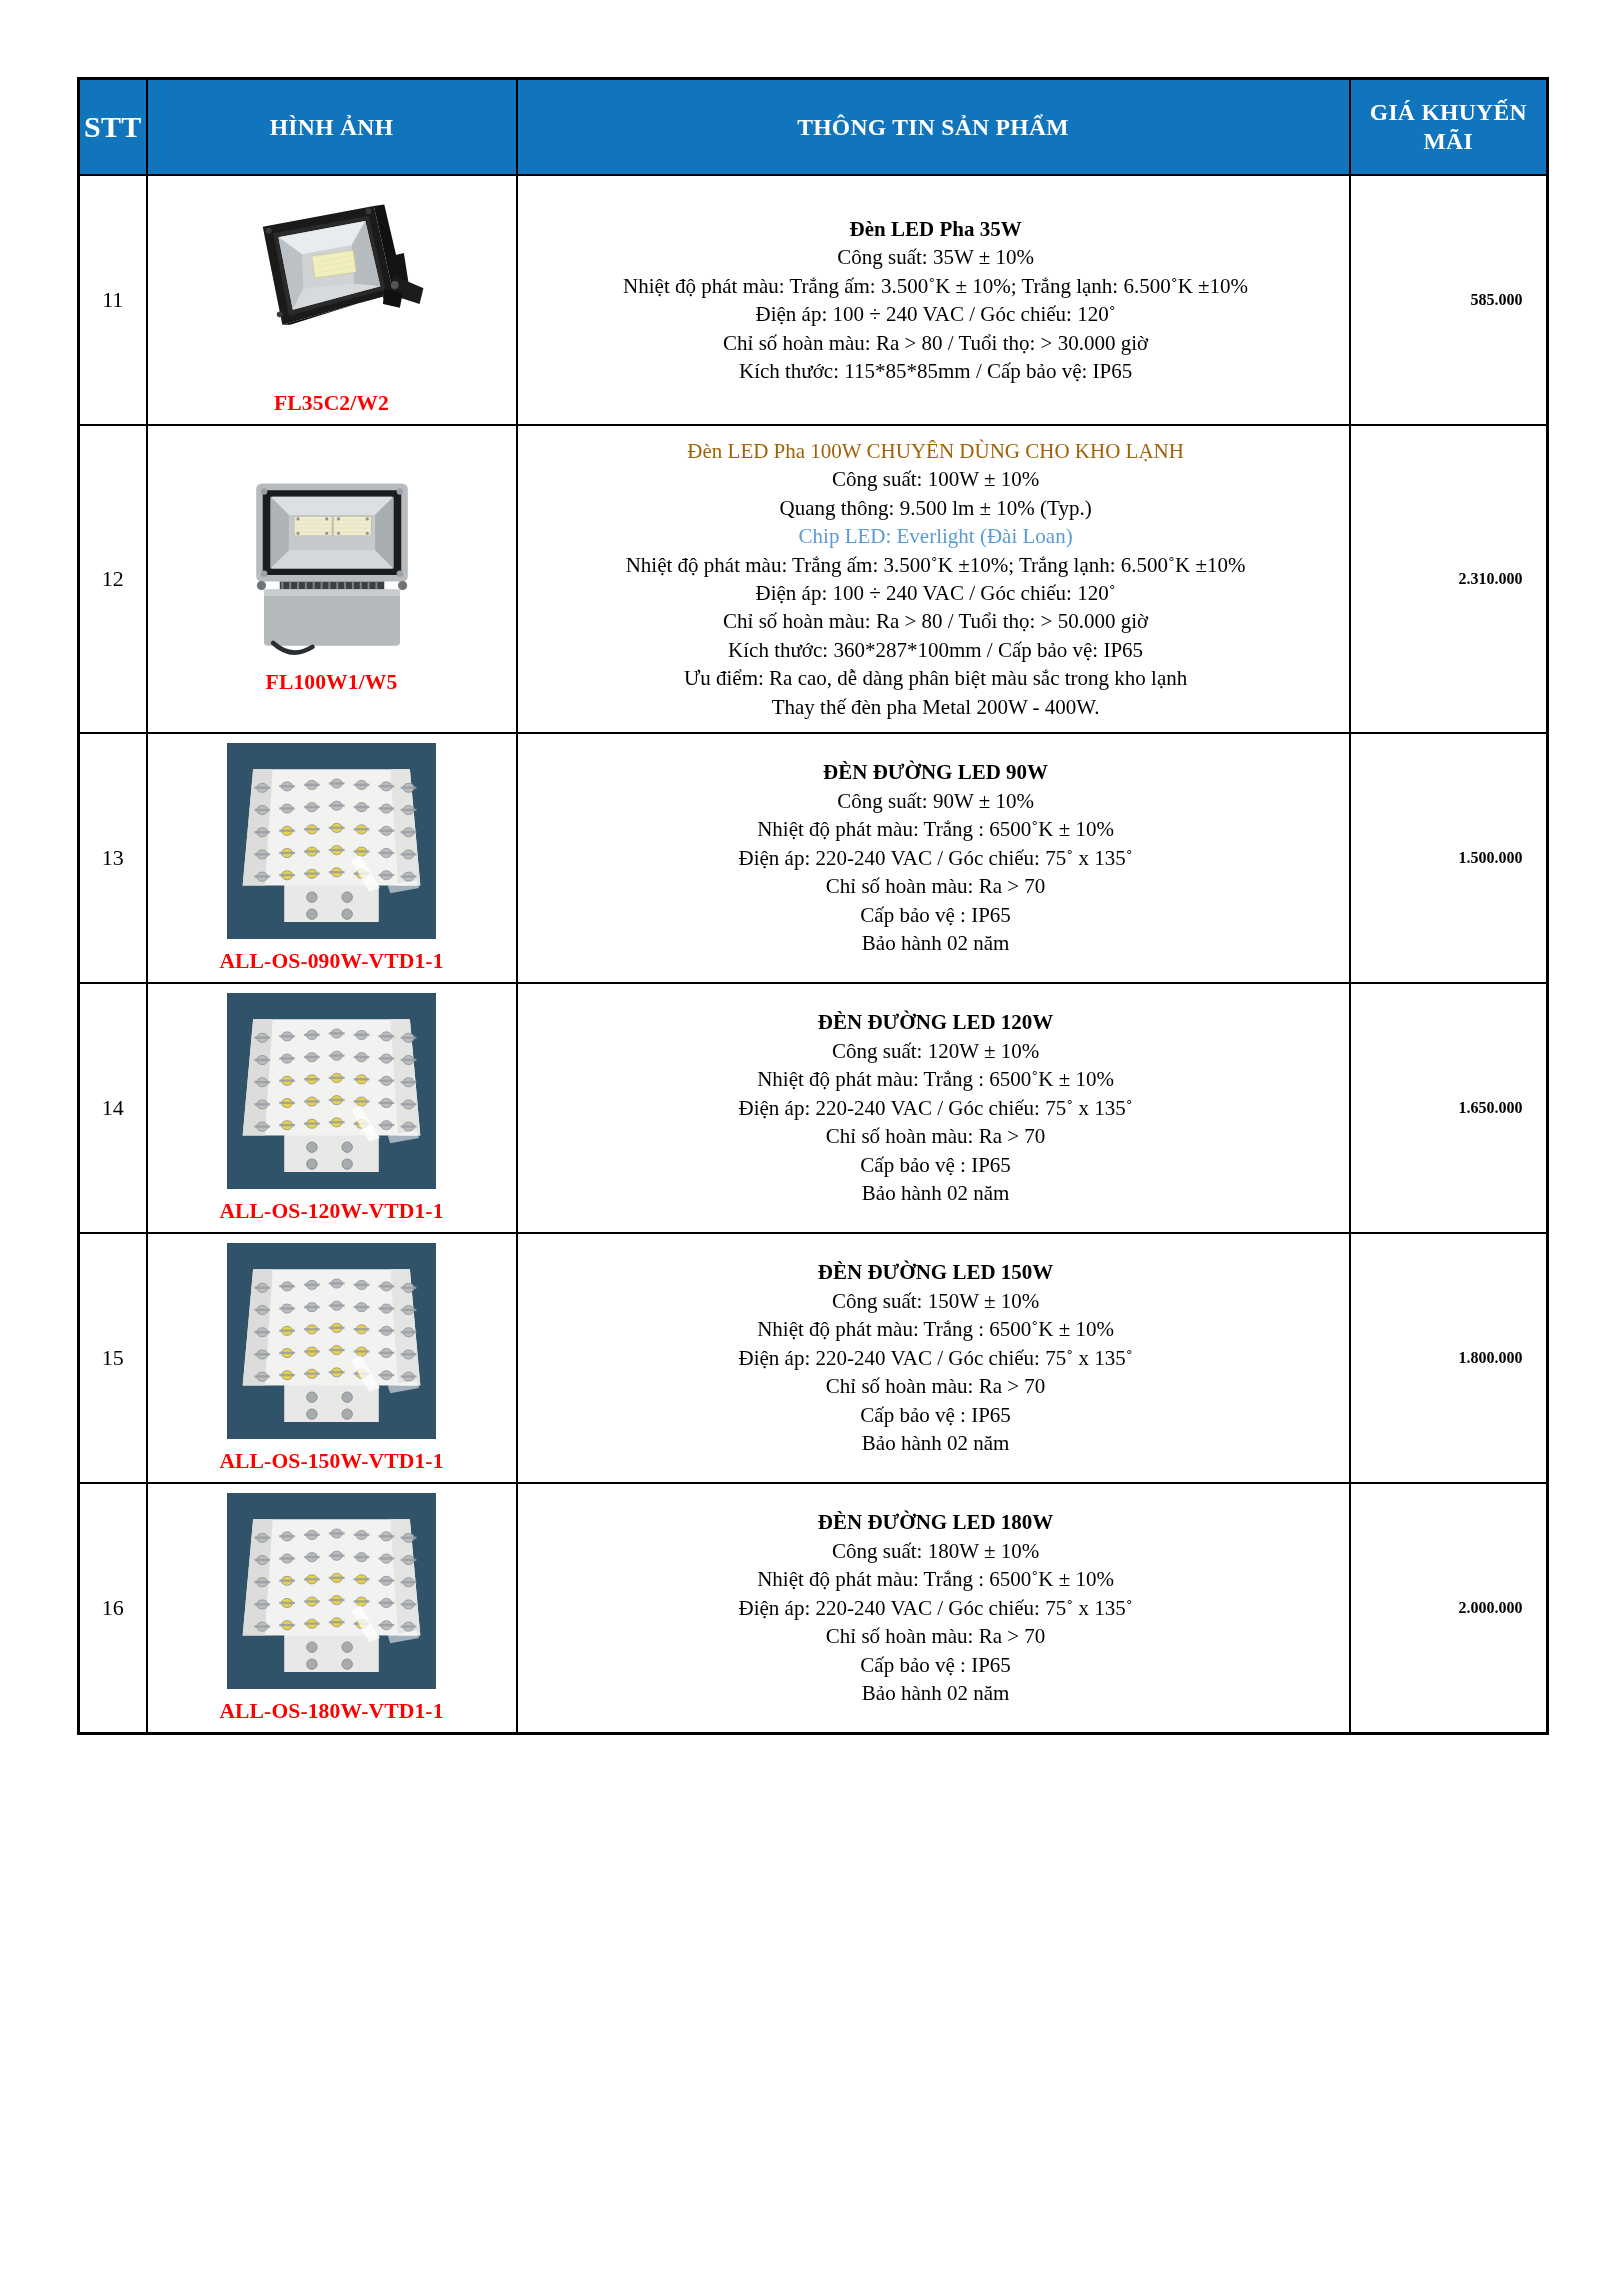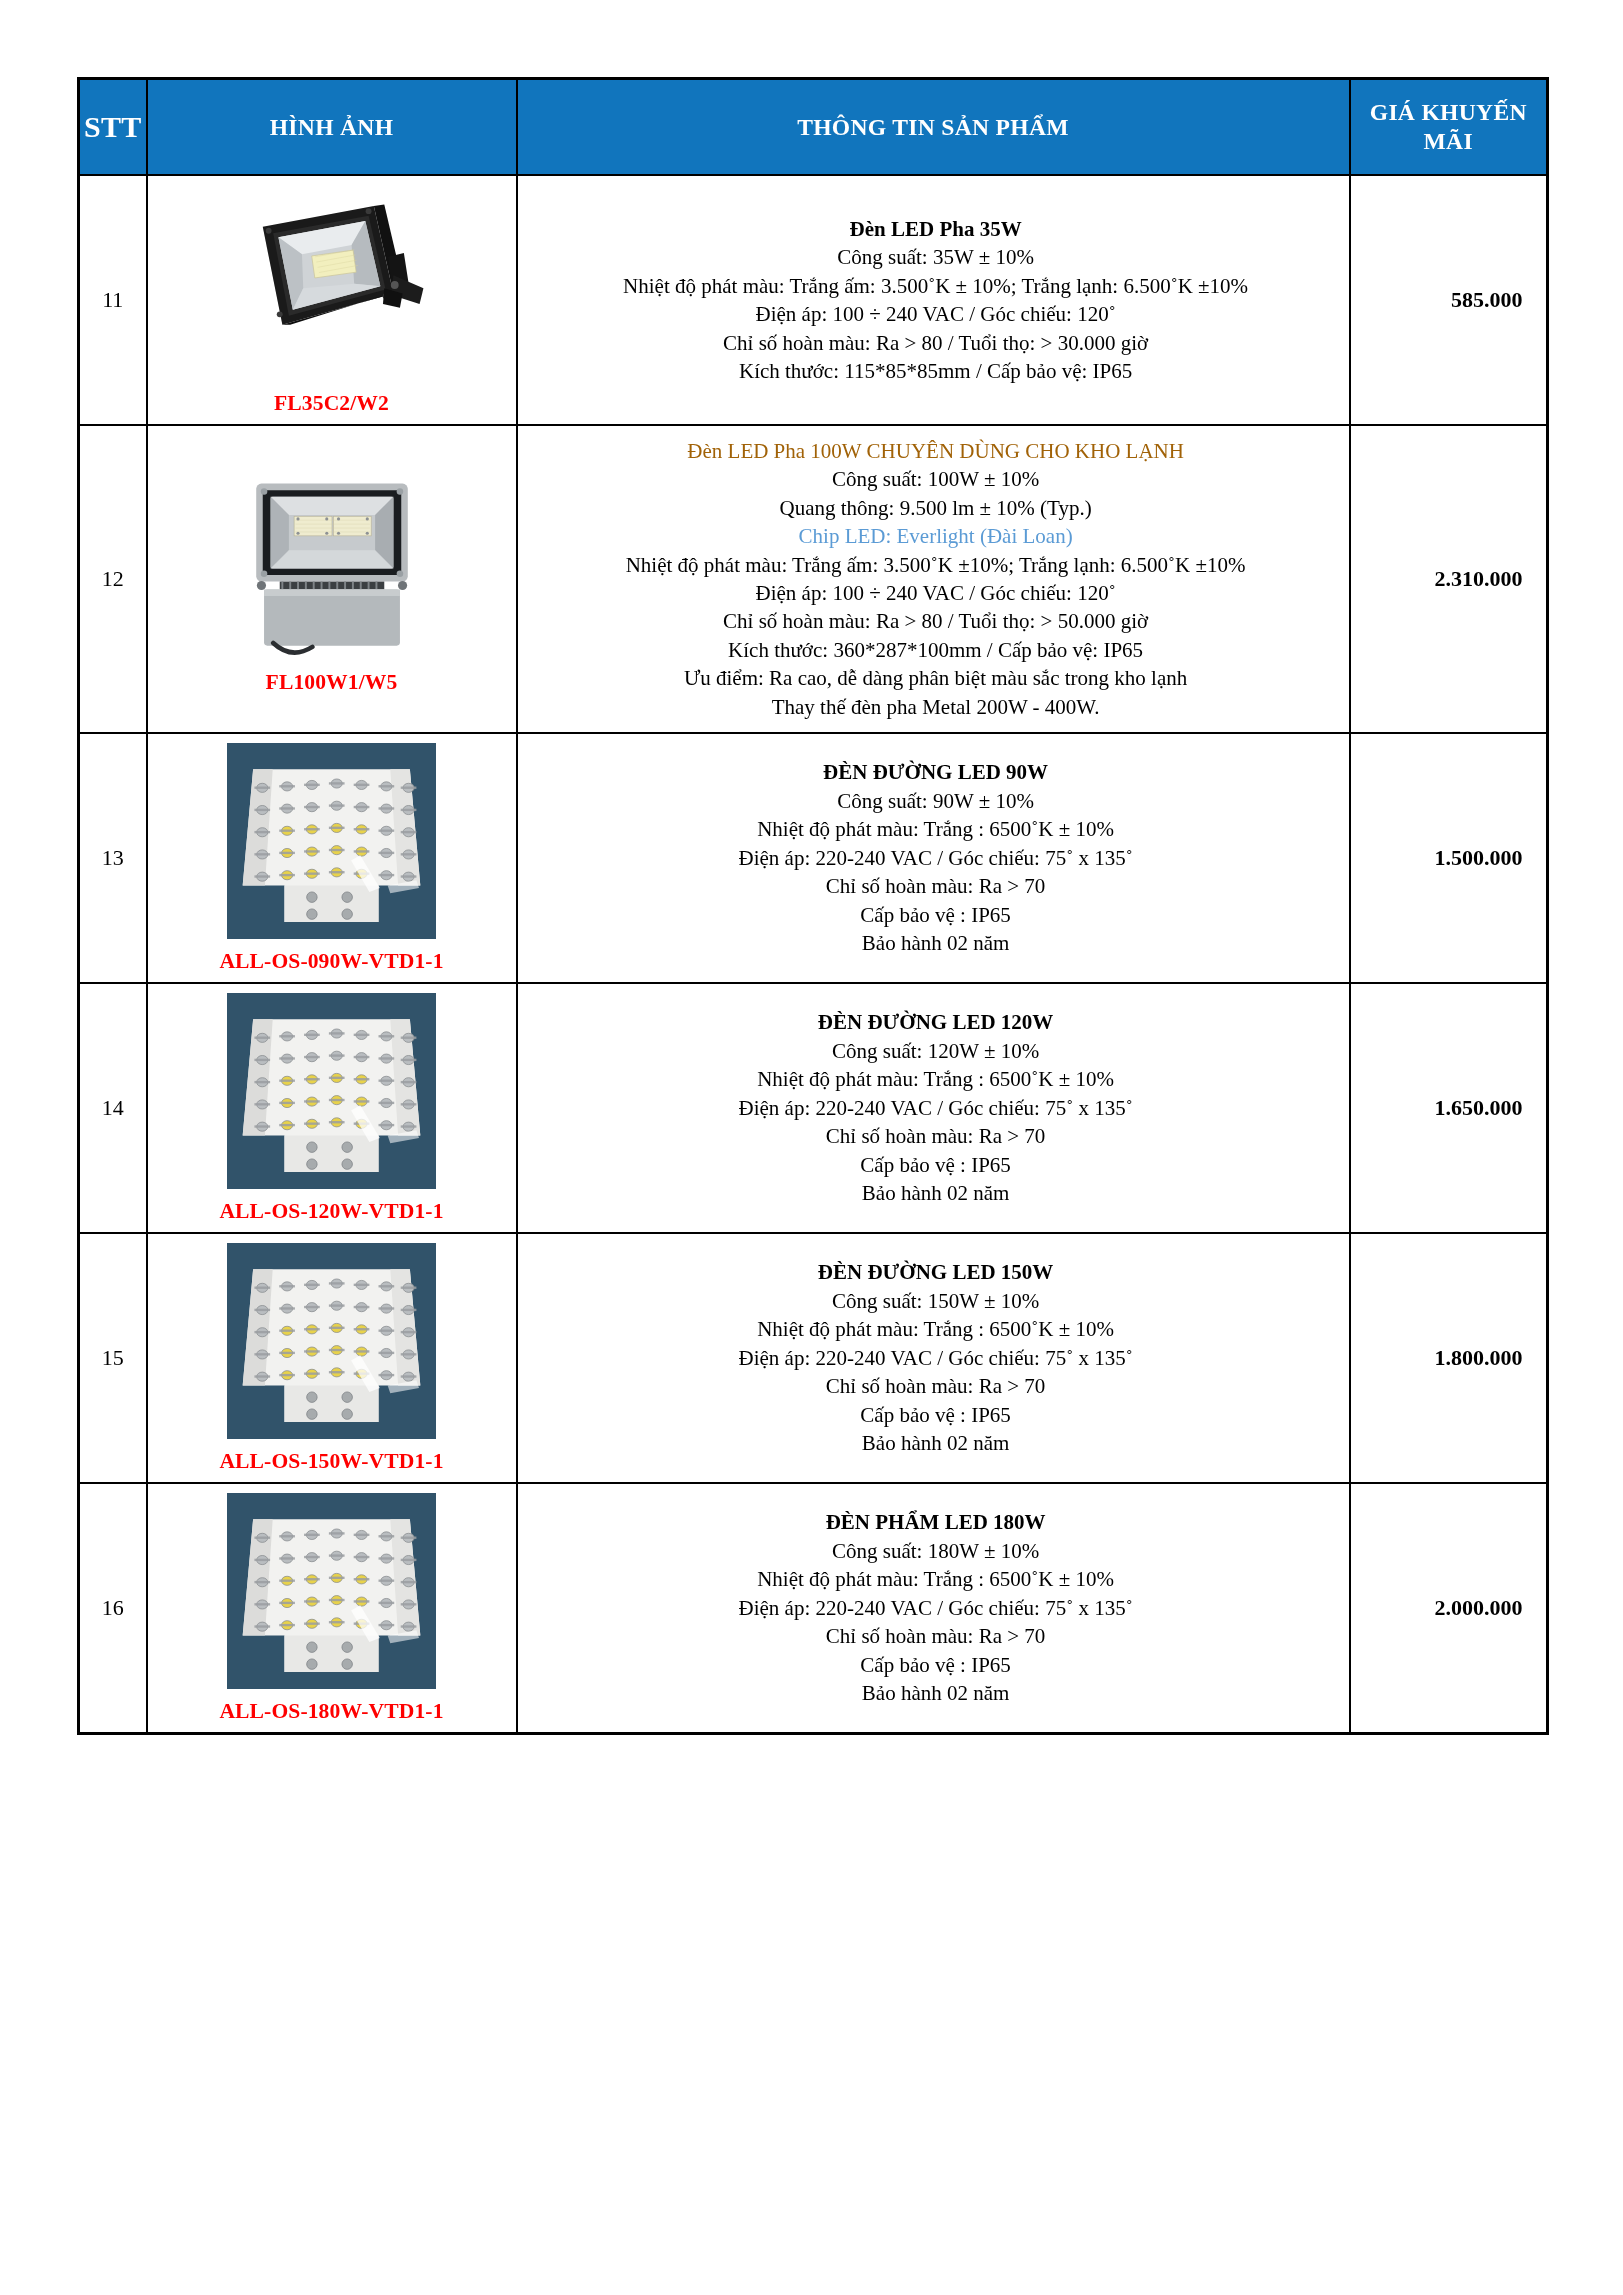--- a/index.html
+++ b/index.html
@@ -62,21 +62,21 @@
     padding: 9.2px 6.5px 7.9px 6.5px;
     vertical-align: middle;
   }
   td.infocell {
     vertical-align: middle;
     padding: 10.5px 9.2px 10.5px 14.4px;
     text-align: center;
   }
   td.pricecell {
     text-align: right;
-    font-size: 22px;
+    font-size: 16px;
     font-weight: bold;
     padding-right: 23.6px;
     vertical-align: middle;
   }
 
   .spec {
     font-size: 21px;
     line-height: 1.355;
     color: #000000;
   }
@@ -676,21 +676,21 @@
     </g>
     <path d="M186 150 L216 200 L200 206 L172 158 Z" fill="#ffffff" opacity="0.75"></path>
     <path d="M228 196 L272 188 L276 200 L232 208 Z" fill="#ffffff" opacity="0.55"></path>
   </g>
 </svg>
             </div>
             <span class="code">ALL-OS-180W-VTD1-1</span>
           </td>
           <td class="infocell">
             <div class="spec">
-              <span class="line title">ĐÈN PHẨM LED 180W</span>
+              <span class="line title">ĐÈN ĐƯỜNG LED 180W</span>
               <span class="line ">Công suất: 180W  ± 10%</span>
               <span class="line ">Nhiệt độ phát màu: Trắng : 6500˚K ±  10%</span>
               <span class="line ">Điện áp: 220-240 VAC / Góc chiếu: 75˚ x 135˚</span>
               <span class="line ">Chỉ số hoàn màu: Ra &gt; 70</span>
               <span class="line ">Cấp bảo vệ :  IP65</span>
               <span class="line ">Bảo hành 02 năm</span>
             </div>
           </td>
           <td class="pricecell">2.000.000</td>
         </tr>

